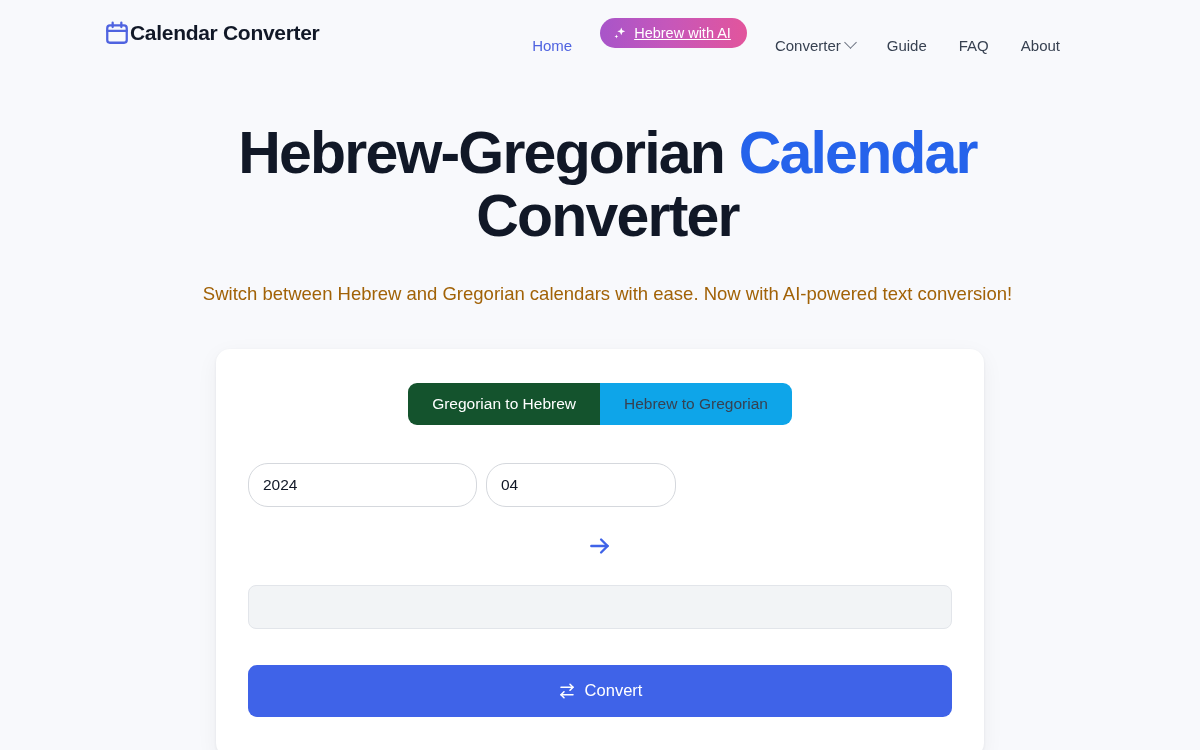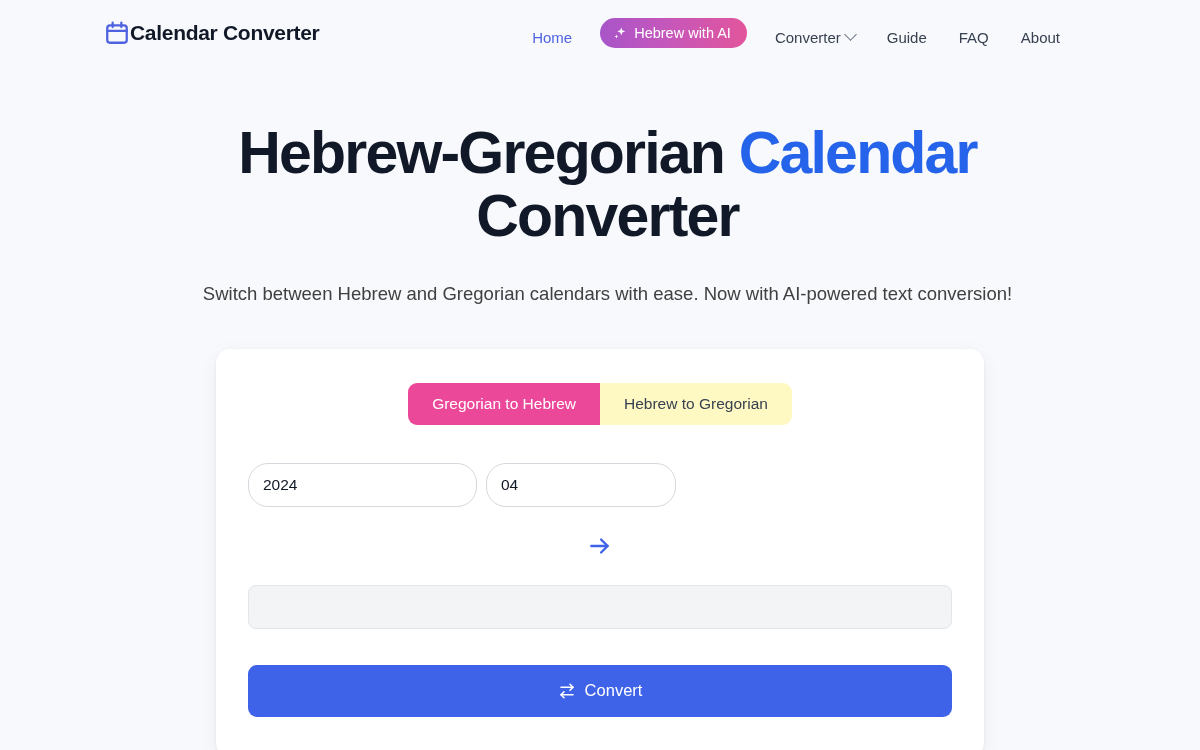--- a/index.html
+++ b/index.html
@@ -80,25 +80,26 @@
 
   .ai-pill {
     display: inline-flex;
     align-items: center;
     gap: 6px;
     background: linear-gradient(90deg, #a855c9 0%, #c557bb 45%, #e2559c 100%);
     color: #ffffff;
     font-size: 14.5px;
     padding: 7px 16px 7px 13px;
     border-radius: 999px;
-    margin: 4px 12px;
+    margin: 12px 12px;
     white-space: nowrap;
     border: none;
     cursor: pointer;
     font-family: inherit;
+    text-decoration: underline;
   }
 
   .sparkle-icon {
     width: 15px;
     height: 15px;
     display: block;
     flex: 0 0 auto;
   }
 
   
@@ -116,21 +117,21 @@
     color: #111827;
     max-width: 760px;
     margin: 0 auto;
   }
 
   .hero-title .accent { color: #2563eb; }
 
   .hero-subtitle {
     margin-top: 36px;
     font-size: 18.5px;
-    color: #404040;
+    color: #a16207;
     font-weight: 400;
   }
 
   
   .card {
     width: 768px;
     margin: 44px auto 0;
     background: #ffffff;
     border-radius: 14px;
     box-shadow: 0 1px 3px rgba(16,24,40,0.07), 0 6px 22px rgba(16,24,40,0.05);
@@ -153,26 +154,26 @@
     font-family: inherit;
     font-size: 15.5px;
     padding: 13px 24px;
     border: none;
     cursor: pointer;
     white-space: nowrap;
     line-height: 1;
   }
 
   .tab.active {
-    background: #ec4899;
+    background: #14532d;
     color: #ffffff;
   }
 
   .tab.inactive {
-    background: #fef9c3;
+    background: #0ea5e9;
     color: #374151;
   }
 
   .field-label {
     font-size: 13.5px;
     color: #374151;
     margin-bottom: 9px;
     display: block;
   }
 

